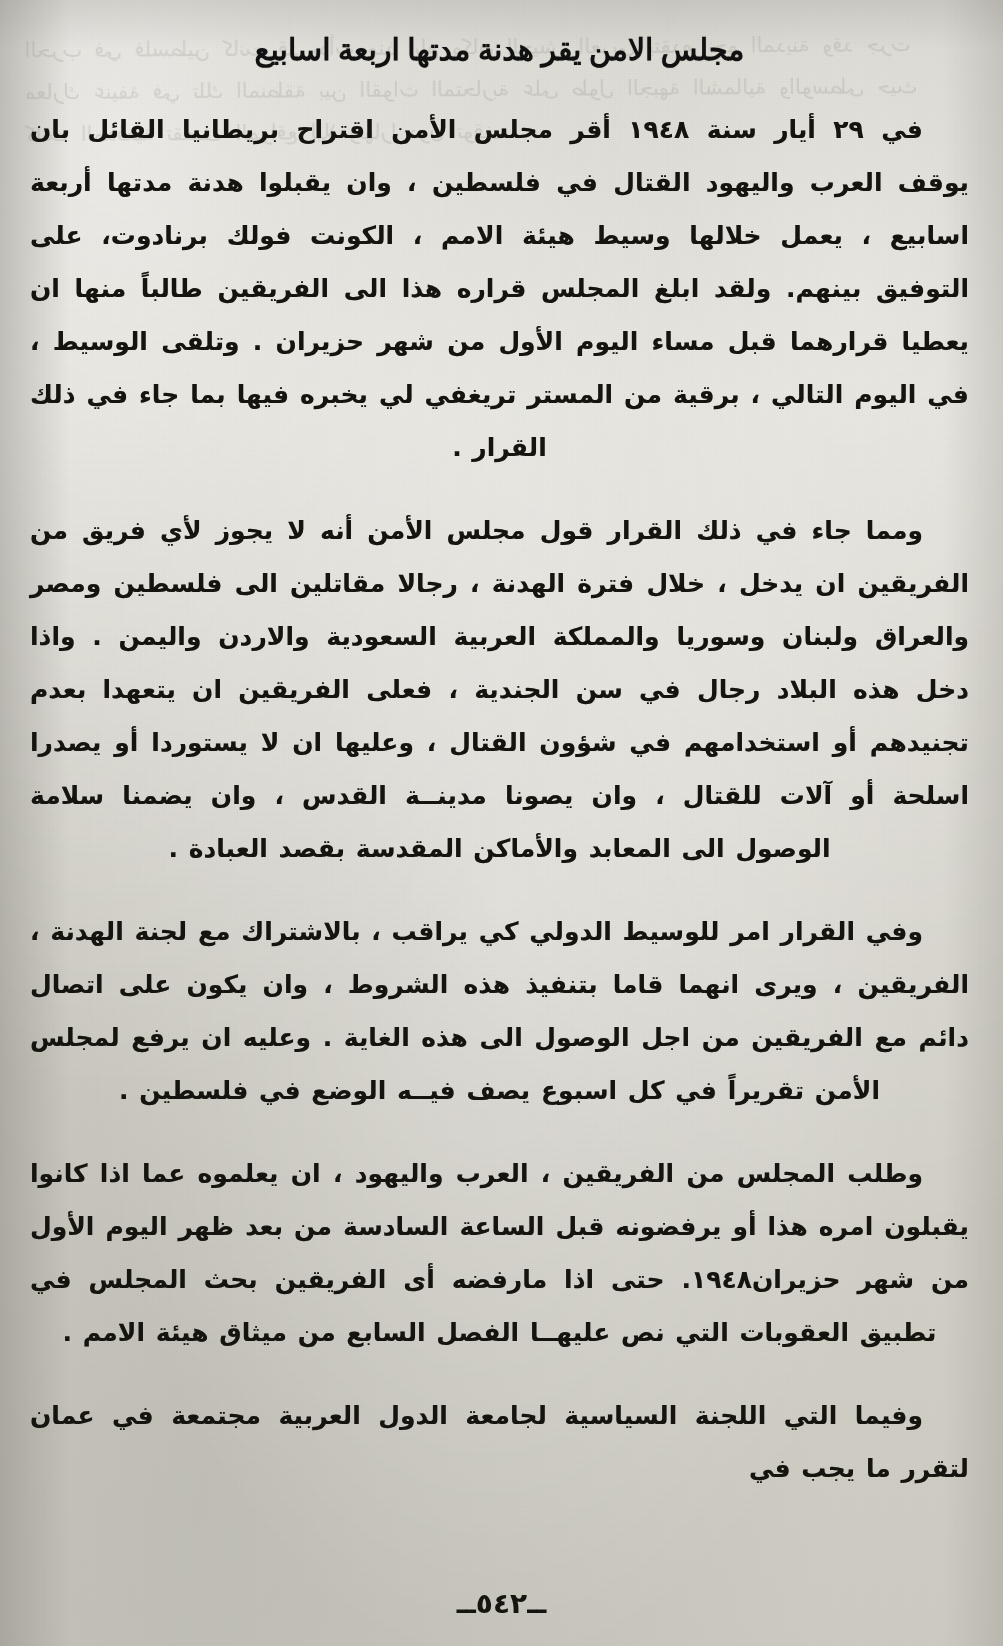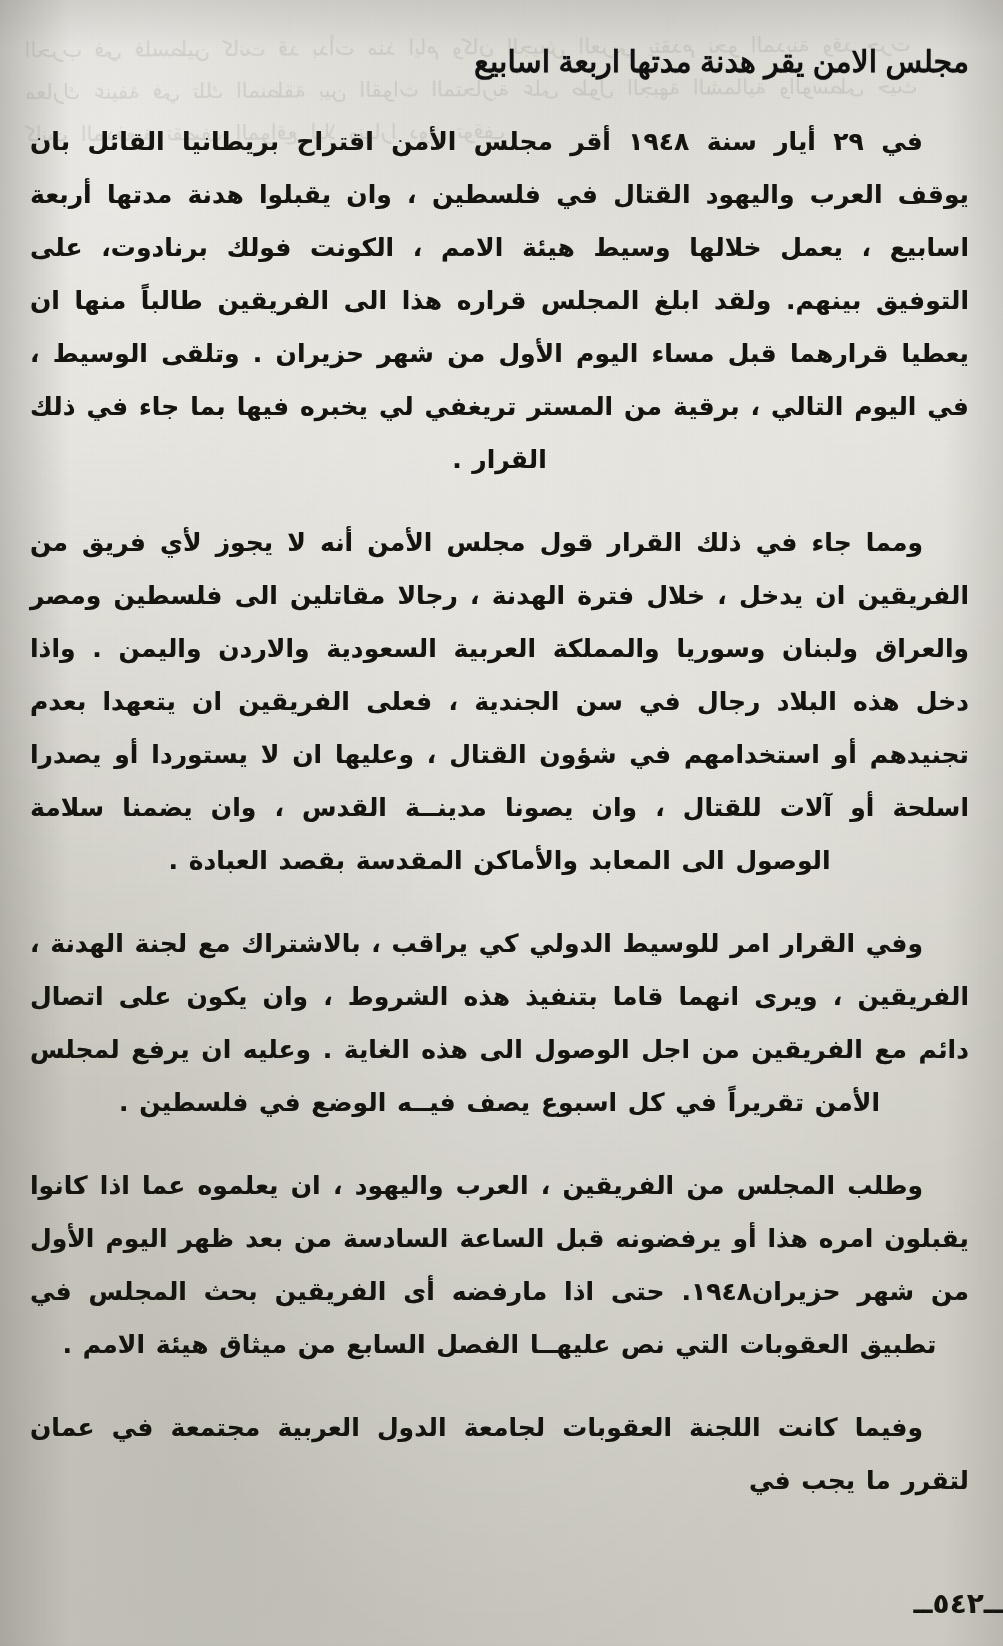--- a/index.html
+++ b/index.html
@@ -70,25 +70,26 @@
 
   #content {
     position: relative;
     z-index: 3;
     padding: 30px 34px 0 30px;
     box-sizing: border-box;
     color: #14130f;
   }
 
   .doc-title {
-    font-family: Liberation Sans, sans-serif;
+    text-align: center;
+    font-family: Liberation Serif, serif;
     font-size: 30px;
     font-weight: 700;
     line-height: 1.3;
-    margin: 12px 0 34px 0;
+    margin: 0 0 34px 0;
     color: #111;
     text-shadow: 0 0 1px rgba(0,0,0,0.35);
   }
 
   .para {
     font-family: "DejaVu Sans", sans-serif;
     font-size: 25px;
     font-weight: 700;
     line-height: 53px;
     text-align: justify;
@@ -101,20 +102,21 @@
   .para.first-indent {
     text-indent: 46px;
   }
   .para.last-right { text-align-last: right; }
 
   .page-number {
     position: absolute;
     bottom: 26px;
     left: 0;
     right: 0;
+    text-align: center;
     font-family: "DejaVu Sans", sans-serif;
     font-size: 28px;
     font-weight: 700;
     letter-spacing: 2px;
     color: #15140f;
     z-index: 4;
   }
 </style>
 </head>
 <body>
@@ -126,19 +128,19 @@
   <div id="vignette"></div>
 
   <div id="content">
 
     <h1 class="doc-title">مجلس الامن يقر هدنة مدتها اربعة اسابيع</h1>
 
     <p class="para first-indent">في ٢٩ أيار سنة ١٩٤٨ أقر مجلس الأمن اقتراح بريطانيا القائل بان يوقف العرب واليهود القتال في فلسطين ، وان يقبلوا هدنة مدتها أربعة اسابيع ، يعمل خلالها وسيط هيئة الامم ، الكونت فولك برنادوت، على التوفيق بينهم. ولقد ابلغ المجلس قراره هذا الى الفريقين طالباً منها ان يعطيا قرارهما قبل مساء اليوم الأول من شهر حزيران . وتلقى الوسيط ، في اليوم التالي ، برقية من المستر تريغفي لي يخبره فيها بما جاء في ذلك القرار .</p>
     <p class="para first-indent">ومما جاء في ذلك القرار قول مجلس الأمن أنه لا يجوز لأي فريق من الفريقين ان يدخل ، خلال فترة الهدنة ، رجالا مقاتلين الى فلسطين ومصر والعراق ولبنان وسوريا والمملكة العربية السعودية والاردن واليمن . واذا دخل هذه البلاد رجال في سن الجندية ، فعلى الفريقين ان يتعهدا بعدم تجنيدهم أو استخدامهم في شؤون القتال ، وعليها ان لا يستوردا أو يصدرا اسلحة أو آلات للقتال ، وان يصونا مدينــة القدس ، وان يضمنا سلامة الوصول الى المعابد والأماكن المقدسة بقصد العبادة .</p>
     <p class="para first-indent">وفي القرار امر للوسيط الدولي كي يراقب ، بالاشتراك مع لجنة الهدنة ، الفريقين ، ويرى انهما قاما بتنفيذ هذه الشروط ، وان يكون على اتصال دائم مع الفريقين من اجل الوصول الى هذه الغاية . وعليه ان يرفع لمجلس الأمن تقريراً في كل اسبوع يصف فيــه الوضع في فلسطين .</p>
     <p class="para first-indent">وطلب المجلس من الفريقين ، العرب واليهود ، ان يعلموه عما اذا كانوا يقبلون امره هذا أو يرفضونه قبل الساعة السادسة من بعد ظهر اليوم الأول من شهر حزيران١٩٤٨. حتى اذا مارفضه أى الفريقين بحث المجلس في تطبيق العقوبات التي نص عليهــا الفصل السابع من ميثاق هيئة الامم .</p>
-    <p class="para first-indent last-right">وفيما كانت اللجنة العقوبات لجامعة الدول العربية مجتمعة في عمان لتقرر ما يجب في</p>
+    <p class="para first-indent last-right">وفيما التي اللجنة السياسية لجامعة الدول العربية مجتمعة في عمان لتقرر ما يجب في</p>
 
   </div>
 
   <div class="page-number">ــ٥٤٢ــ</div>
 
 </div>
 
 </body></html>

